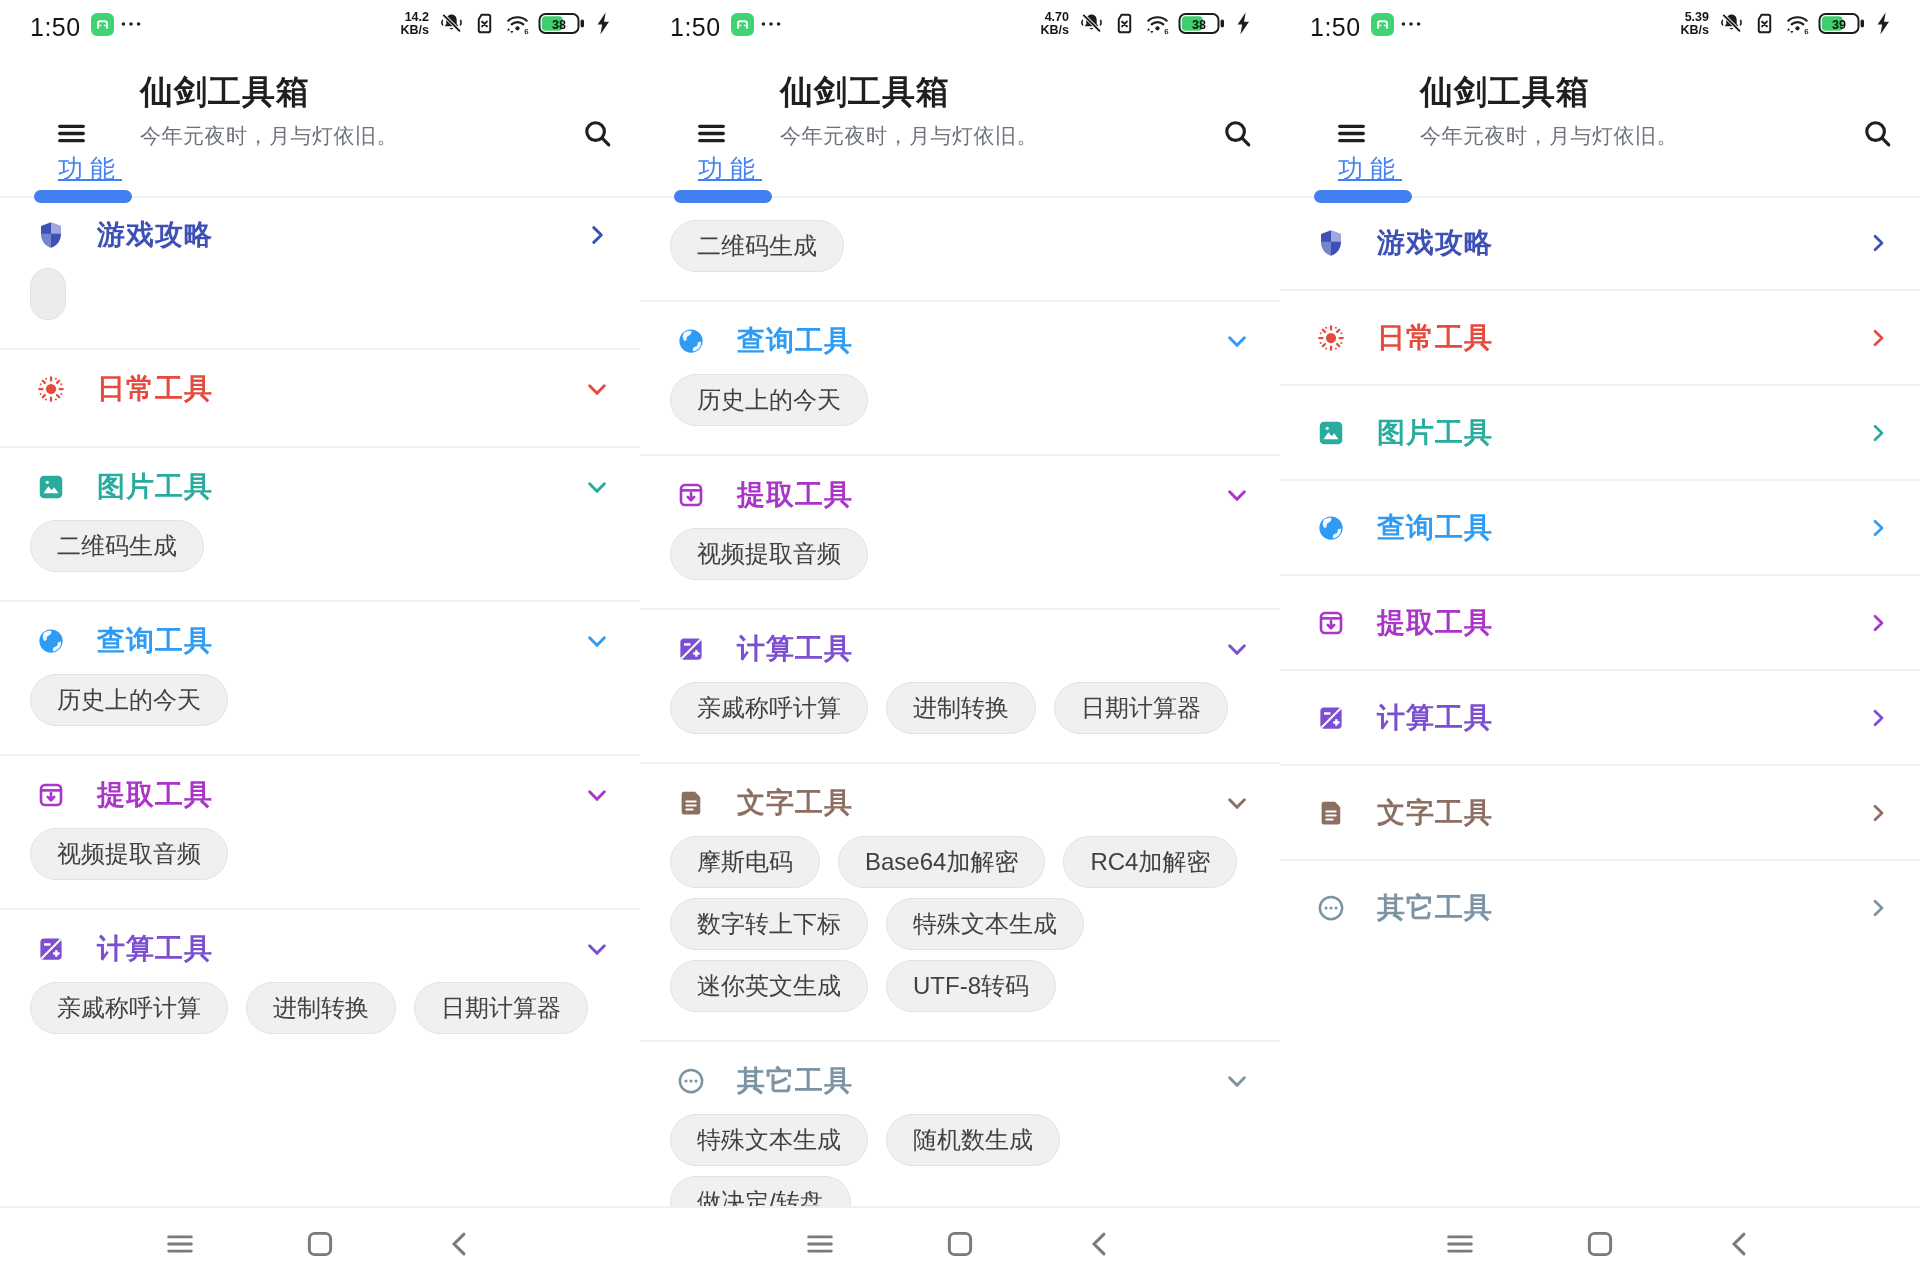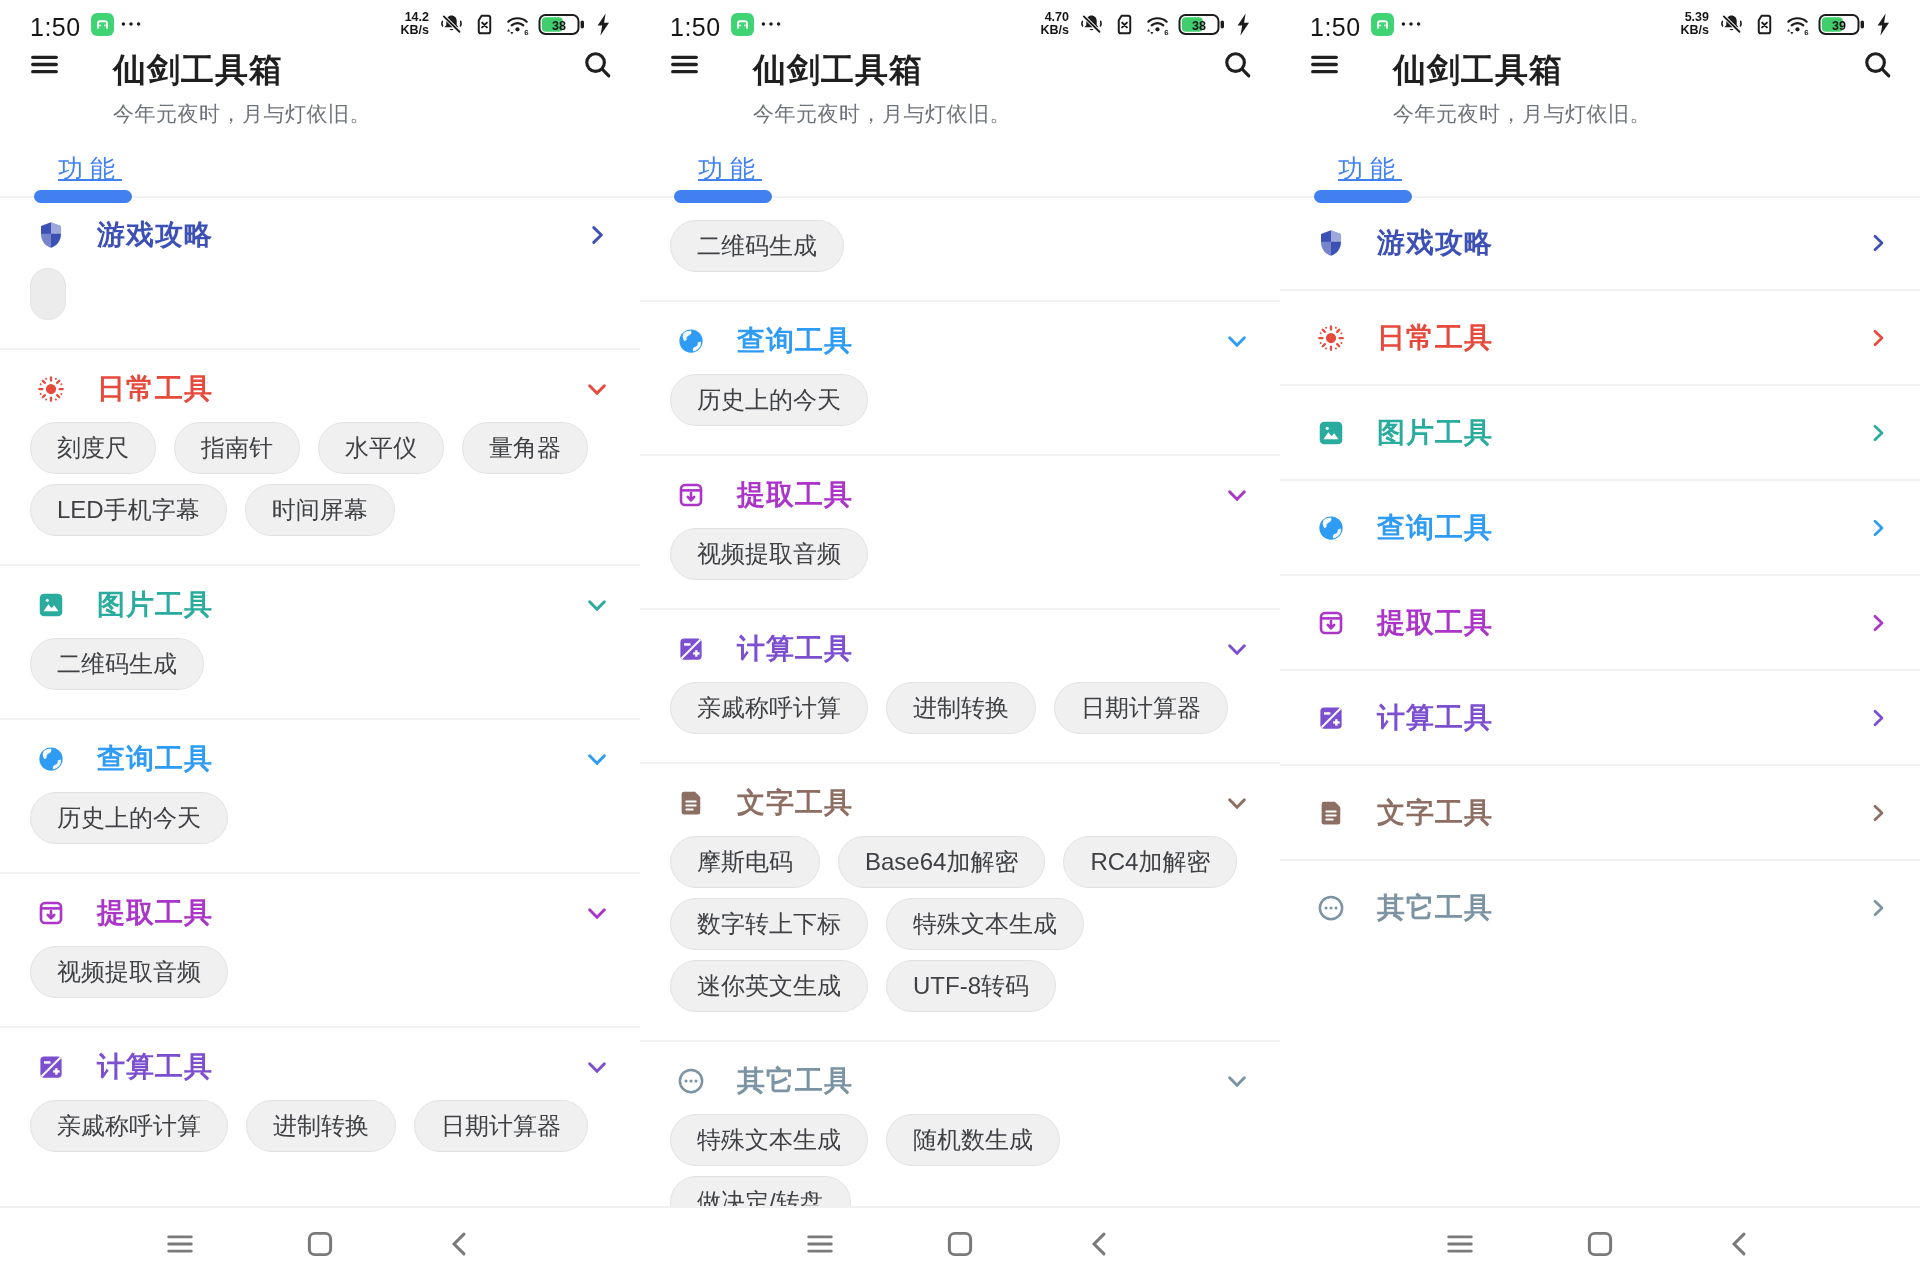--- a/index.html
+++ b/index.html
@@ -5,28 +5,28 @@
   html,body{margin:0;padding:0;background:#ffffff;}
   body{font-family:"Liberation Sans","DejaVu Sans",sans-serif;-webkit-font-smoothing:antialiased;}
   #screens{display:flex;width:1920px;height:1280px;overflow:hidden;background:#fff;}
   .panel{position:relative;flex:none;width:640px;height:1280px;background:#fff;overflow:hidden;}
 
   
   .statusbar{height:48px;display:flex;align-items:center;padding:0 28px 0 30px;}
   .sb-time{font-size:25px;color:#151515;letter-spacing:.5px;margin-top:6px;}
   .sb-appicon{width:23px;height:23px;margin-left:10px;display:inline-flex;}
   .sb-dots{width:26px;height:26px;margin-left:4px;display:inline-flex;}
-  .sb-right{margin-left:auto;display:flex;align-items:flex-end;gap:8px;}
+  .sb-right{margin-left:auto;display:flex;align-items:flex-start;gap:8px;}
   .sb-speed{display:flex;flex-direction:column;align-items:flex-end;line-height:1.05;font-size:12.5px;font-weight:700;color:#151515;margin-right:2px;}
   .sb-icon{width:25px;height:25px;display:inline-flex;}
   .sb-batt{width:48px;height:25px;display:inline-flex;}
   .sb-bolt{width:18px;height:25px;display:inline-flex;}
 
   
-  .appbar{height:102px;display:flex;align-items:flex-start;padding:0 26px 0 28px;}
+  .appbar{height:102px;display:flex;align-items:flex-end;padding:0 26px 0 28px;margin-left:27px;}
   .ab-menu{width:33px;height:33px;flex:none;display:inline-flex;}
   .ab-titles{margin-left:52px;flex:1;min-width:0;}
   .ab-title{font-size:33px;color:#1f1f1f;font-weight:700;letter-spacing:1px;}
   .ab-sub{font-size:21px;color:#6d727a;margin-top:7px;letter-spacing:.5px;}
   .ab-search{width:33px;height:33px;flex:none;display:inline-flex;}
 
   
   .tabbar{position:relative;height:46px;border-bottom:2px solid #f1f1f2;background:#fff;z-index:3;}
   .tab{position:absolute;left:58px;top:2px;font-size:25px;color:#4080f0;letter-spacing:7px;font-weight:500;text-decoration:underline;}
   .tab-ind{position:absolute;left:34px;bottom:-7px;width:98px;height:13px;border-radius:7px;background:#4080f0;}
@@ -199,28 +199,20 @@
                 </g>
               </svg>
             </span>
     <span class="sec-title" style="color:#e64a3c">日常工具</span>
     <span class="sec-chevron">
               <svg viewBox="0 0 24 24">
                 <path d="M5.2 9 L12 16 L18.8 9" fill="none" stroke="#e64a3c" stroke-width="2.7" stroke-linecap="round" stroke-linejoin="round"></path>
               </svg>
             </span>
   </div>
-          <div class="chips">
-            <span class="chip">刻度尺</span>
-            <span class="chip">指南针</span>
-            <span class="chip">水平仪</span>
-            <span class="chip">量角器</span>
-            <span class="chip">LED手机字幕</span>
-            <span class="chip">时间屏幕</span>
-          </div>
         </div>
         <div class="section">
           <div class="sec-header">
     <span class="sec-icon">
               <svg viewBox="0 0 24 24">
                 <rect x="3" y="3" width="18" height="18" rx="3.5" fill="#29ab9e"></rect>
                 <path d="M6 16.9 L9.9 11.4 L12.6 14.5 L14.5 12.1 L18 16.9 Z" fill="#fff"></path>
                 <circle cx="9" cy="8.2" r="1.3" fill="#fff" opacity=".9"></circle>
               </svg>
             </span>

